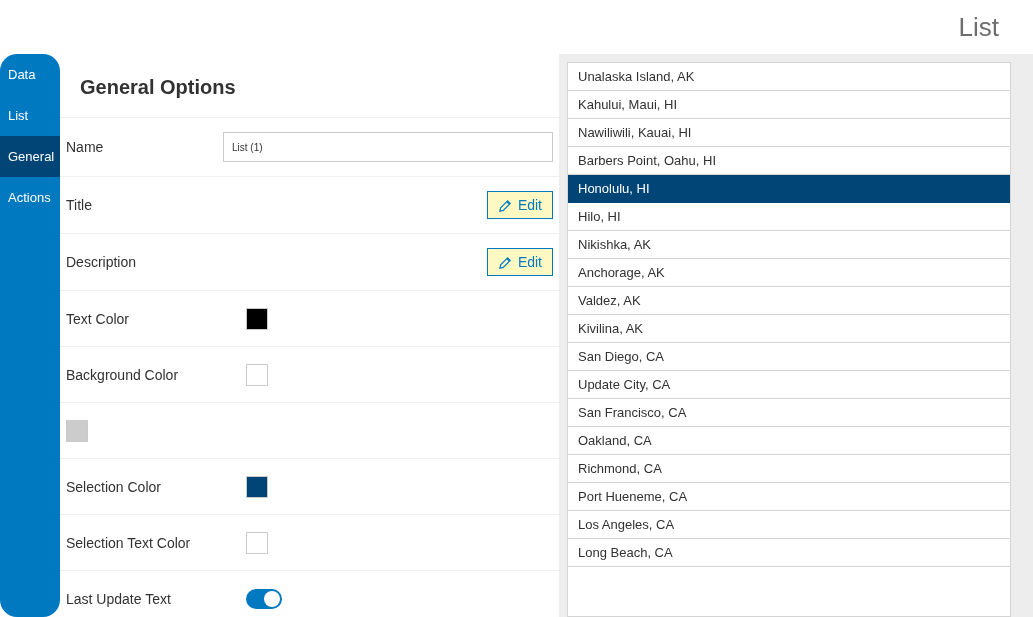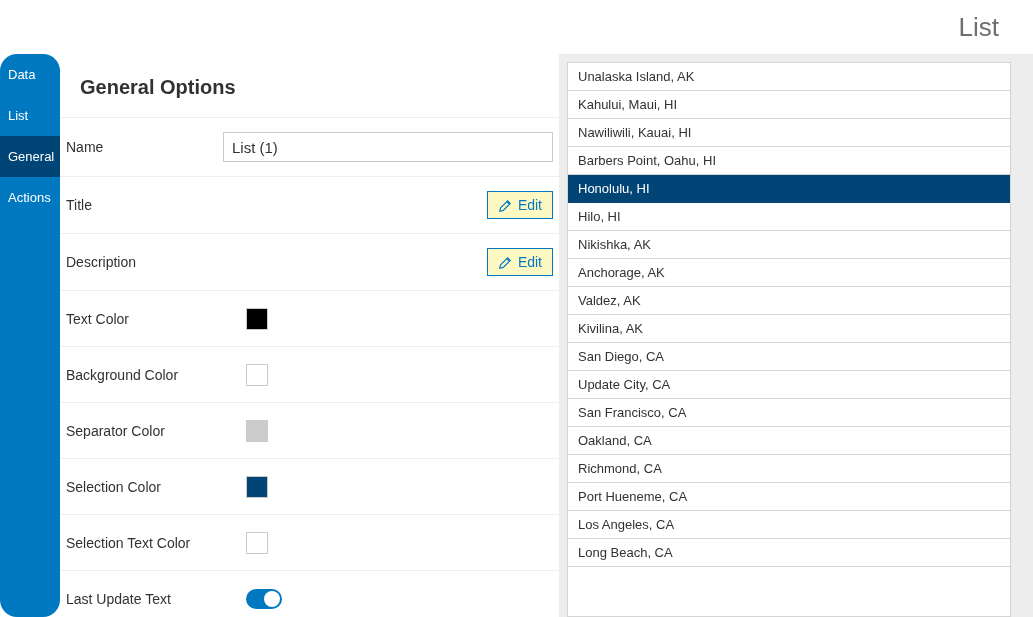--- a/index.html
+++ b/index.html
@@ -9,21 +9,21 @@
   .main { display: flex; height: 563px; }
   .sidebar { width: 60px; background: #0079c1; color: #fff; font-size: 13px; border-radius: 17px; }
   .sidebar-item { padding: 13px 8px; cursor: pointer; }
   .sidebar-item.active { background: #004575; }
   .config { width: 499px; background: #fff; padding: 0; overflow-y: auto; }
   .config-title { font-size: 20px; font-weight: 600; color: #323232; padding: 22px 20px 18px 20px; }
   .row { display: flex; align-items: center; padding: 14px 6px; border-top: 1px solid #efefef; min-height: 56px; }
   .row:first-of-type { border-top: 1px solid #efefef; }
   .row-label { width: 180px; font-size: 14px; color: #323232; }
   .row-control { flex: 1; display: flex; align-items: center; }
-  .text-input { width: 330px; height: 30px; border: 1px solid #cacaca; padding: 4px 8px; font-size: 15px; color: #323232; font-family: inherit; }
+  .text-input { width: 330px; height: 30px; border: 1px solid #cacaca; padding: 4px 8px; font-size: 10px; color: #323232; font-family: inherit; }
   .edit-btn { border: 1px solid #0079c1; color: #0079c1; background: #fef9c3; padding: 5px 10px; font-size: 14px; cursor: pointer; display: inline-flex; align-items: flex-end; gap: 6px; margin-left: auto; }
   .edit-btn svg { width: 14px; height: 14px; }
   .swatch { width: 22px; height: 22px; border: 1px solid #cacaca; cursor: pointer; }
   .toggle { position: relative; width: 36px; height: 20px; background: #0079c1; border-radius: 20px; cursor: pointer; }
   .toggle .knob { position: absolute; right: 2px; top: 2px; width: 16px; height: 16px; border-radius: 50%; background: #fff; }
   .preview { flex: 1; background: #ededed; padding: 8px 22px 0 8px; overflow: hidden; }
   .preview-list { background: #fff; border: 1px solid #d4d4d4; height: 100%; overflow-y: auto; }
   .preview-item { padding: 6px 10px; border-bottom: 1px solid #d4d4d4; font-size: 13px; cursor: pointer; }
   .preview-item.selected { background: #004575; color: #fff; border-bottom: 1px solid #004575; }
   .preview-list::-webkit-scrollbar { width: 16px; }
@@ -88,21 +88,20 @@
     </div>
 
     <div class="row">
       <div class="row-label">Background Color</div>
       <div class="row-control">
         <div class="swatch" style="background:#ffffff"></div>
       </div>
     </div>
 
     <div class="row">
-      <div class="row-label">Separator Color</div>
       <div class="row-control">
         <div class="swatch" style="background:#cccccc"></div>
       </div>
     </div>
 
     <div class="row">
       <div class="row-label">Selection Color</div>
       <div class="row-control">
         <div class="swatch" style="background:#004575"></div>
       </div>

